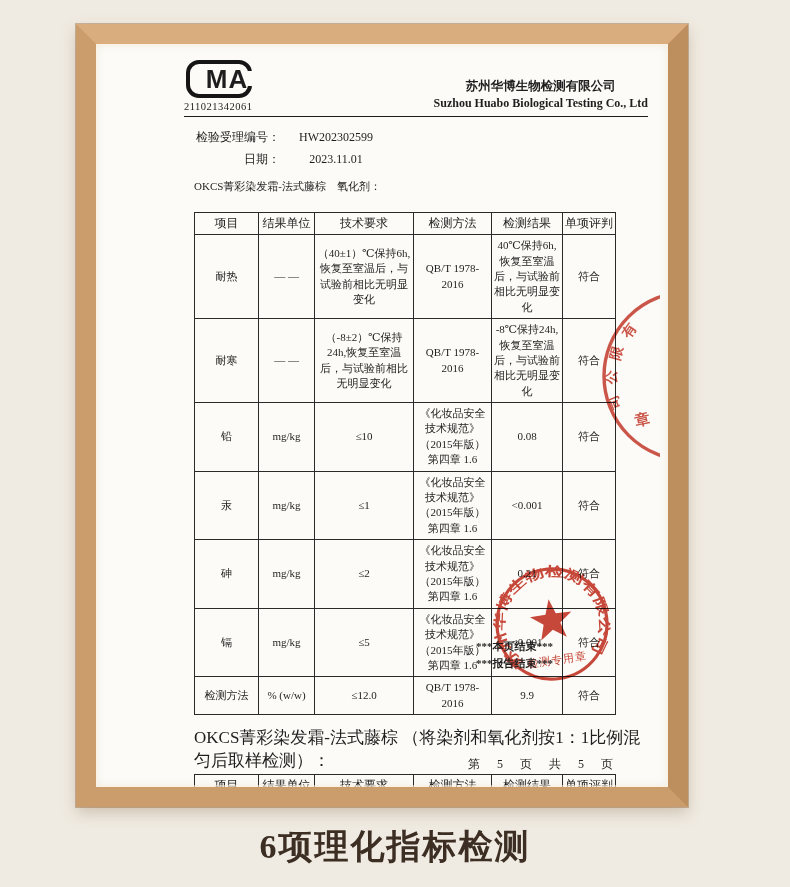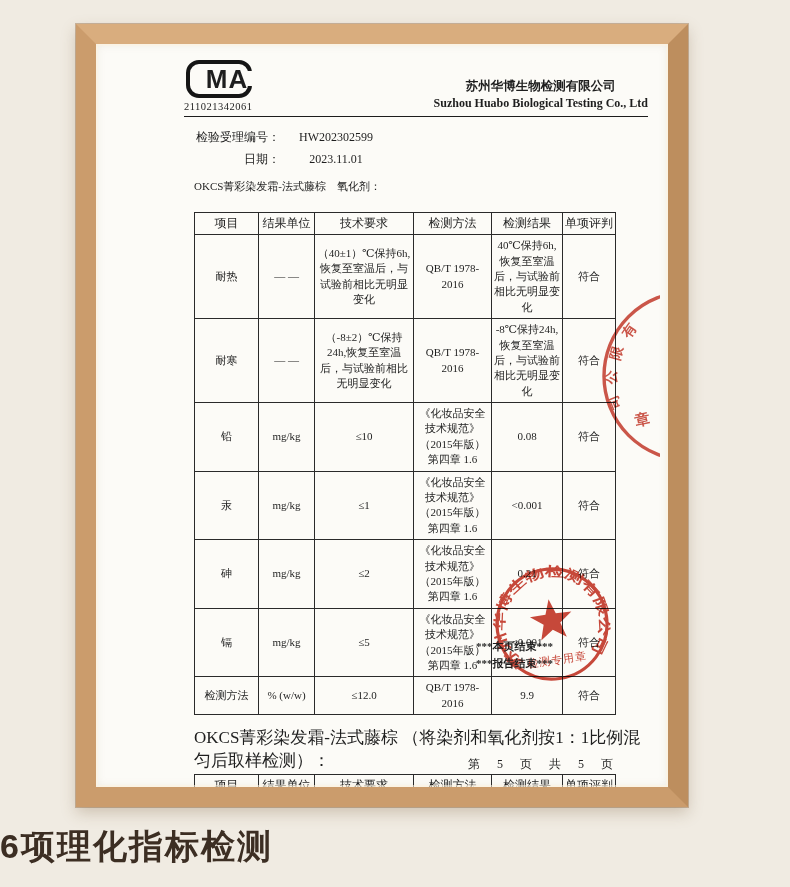--- a/index.html
+++ b/index.html
@@ -64,22 +64,22 @@
   .end-lines{position:absolute;left:380px;top:594px;font-size:11px;font-weight:600;line-height:1.5;z-index:4;}
   .page-footer{position:absolute;left:372px;top:712px;font-size:12px;letter-spacing:7px;}
 
   
   .stamp-main{position:absolute;left:396px;top:520px;width:120px;height:120px;
     transform:rotate(-8deg);opacity:.92;mix-blend-mode:multiply;z-index:3;}
   .stamp-edge{position:absolute;right:8px;top:242px;width:58px;height:180px;
     opacity:.85;mix-blend-mode:multiply;z-index:3;}
 
   
-  .caption{position:absolute;left:0;right:0;top:824px;text-align:left;
-    font-family:Liberation Sans, sans-serif;font-weight:bold;
+  .caption{position:absolute;left:0;right:0;top:824px;text-align:center;
+    font-family:Liberation Serif, serif;font-weight:bold;
     font-size:34px;letter-spacing:2px;color:var(--caption-ink);}
 </style>
 </head>
 <body>
 
 <div class="scene">
   <div class="frame">
     <div class="paper">
 
       <div class="doc-header">

